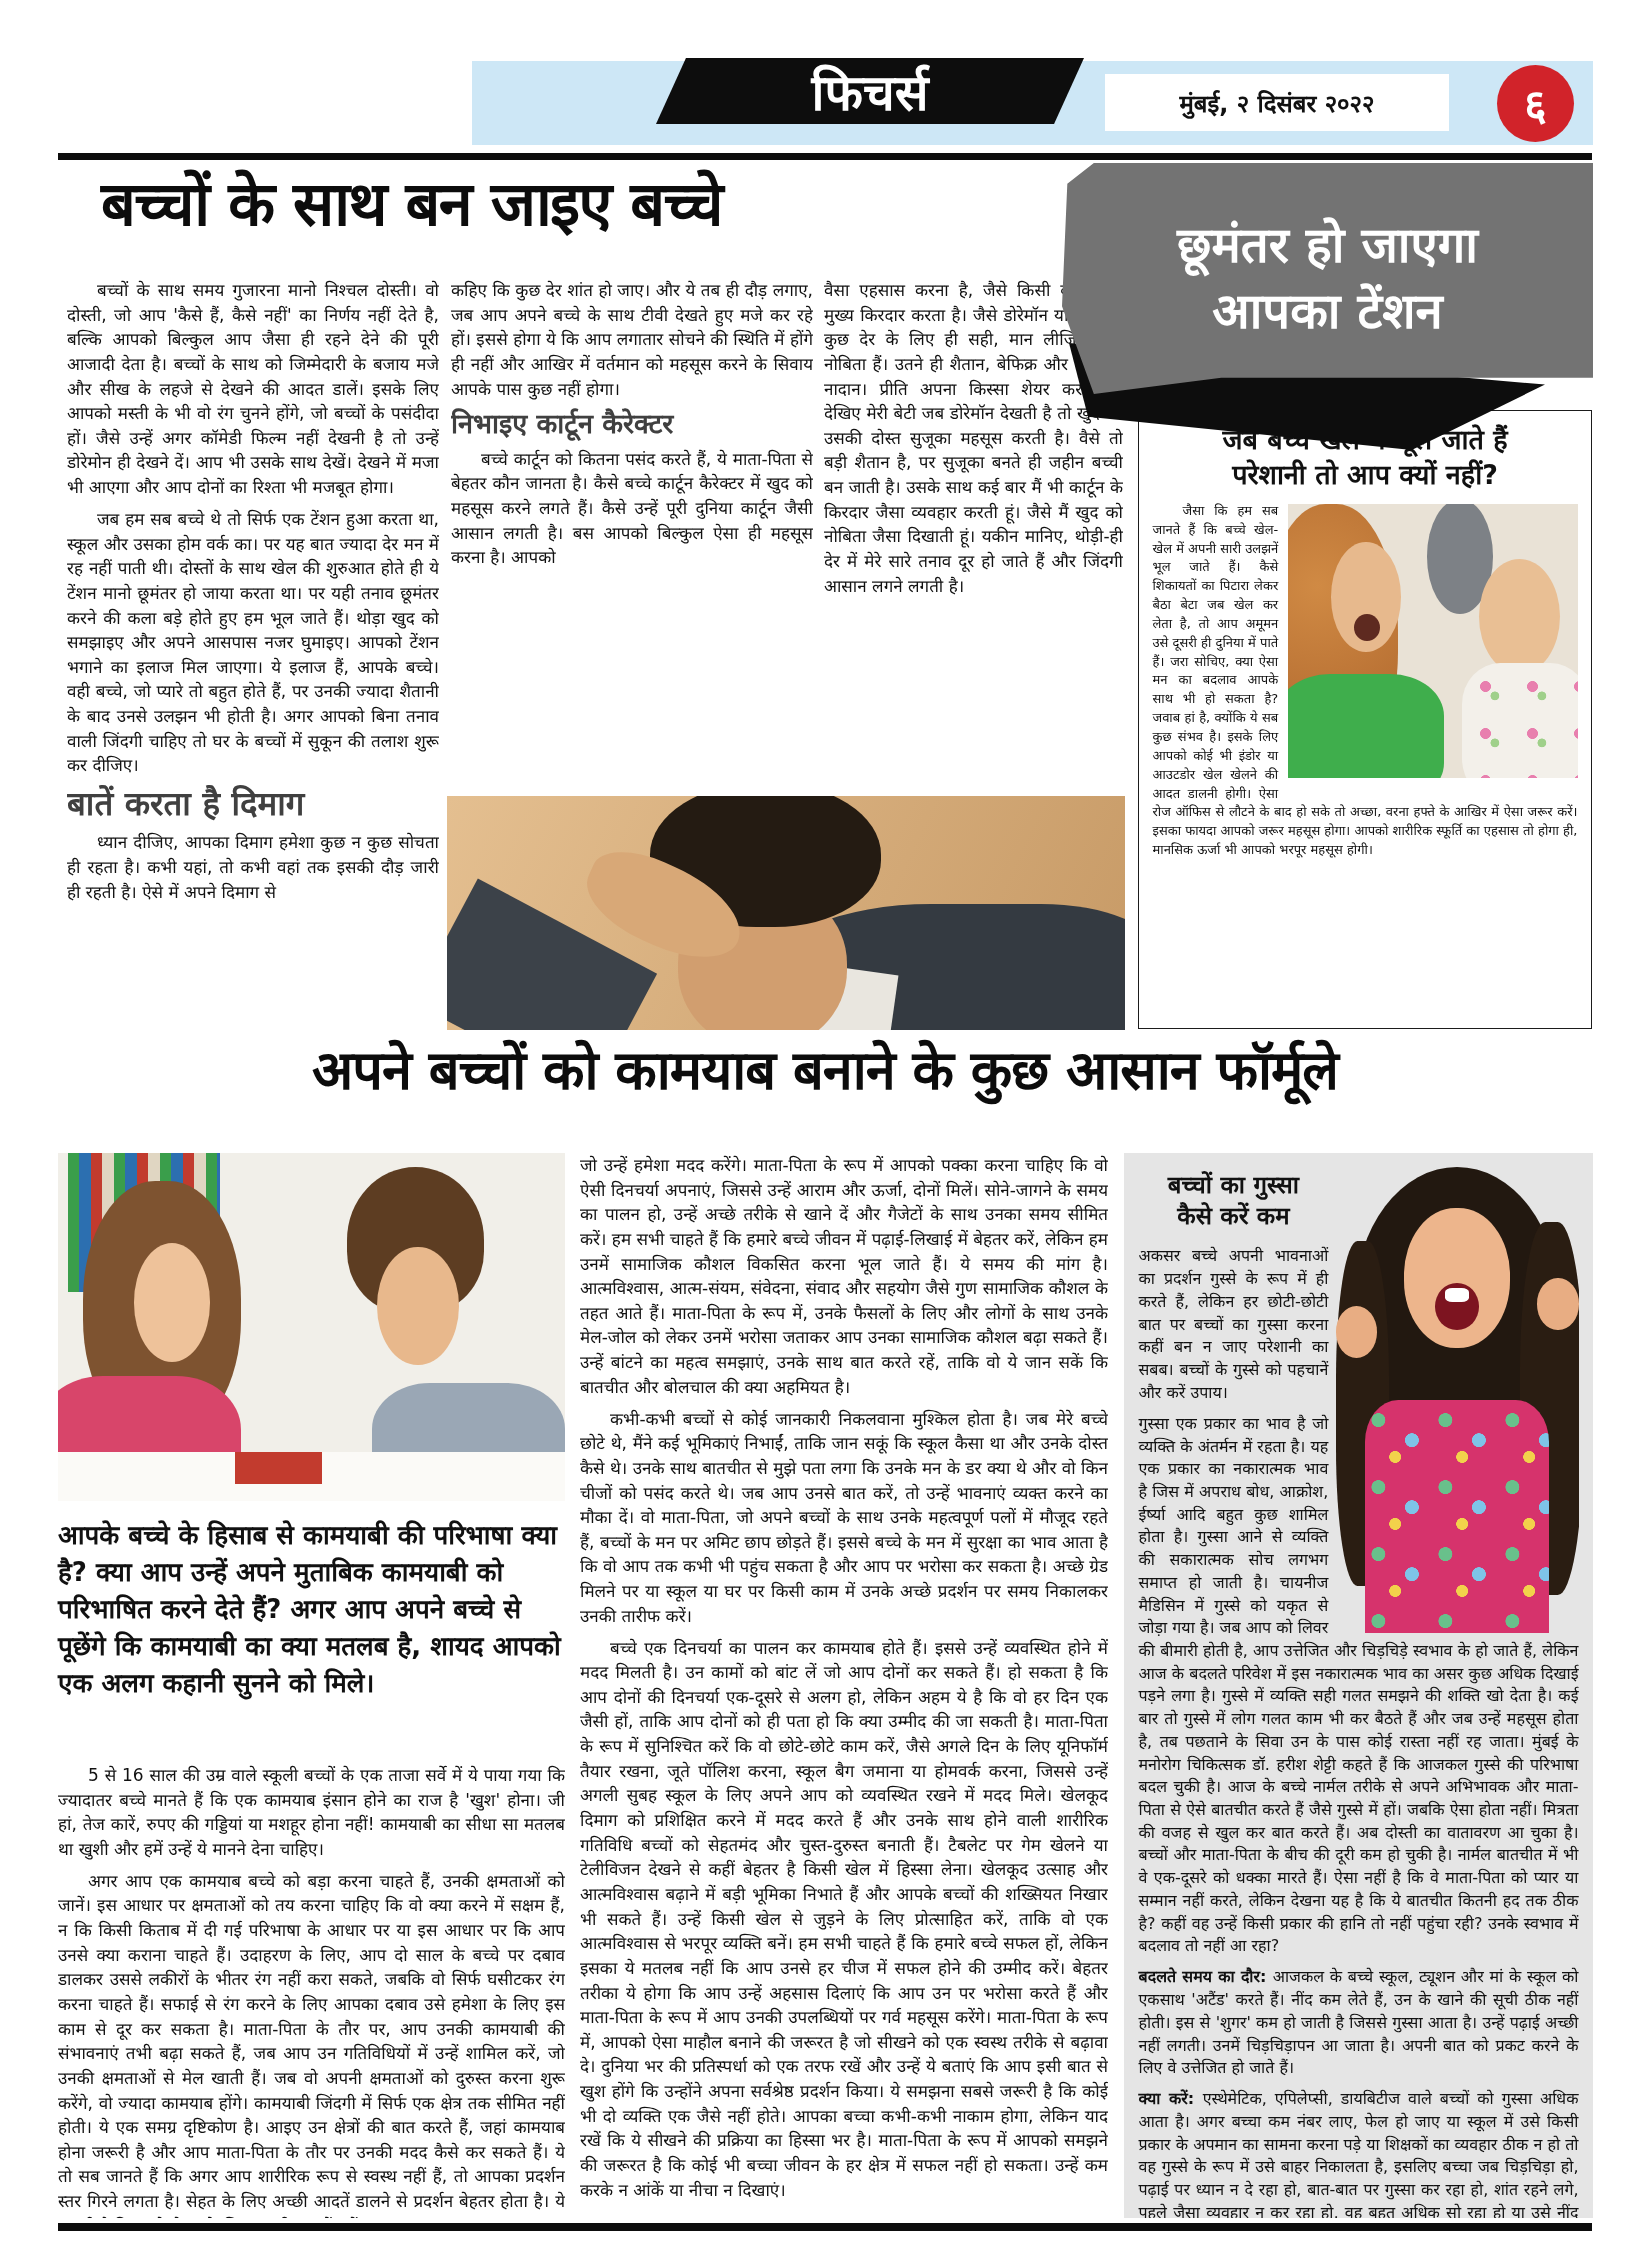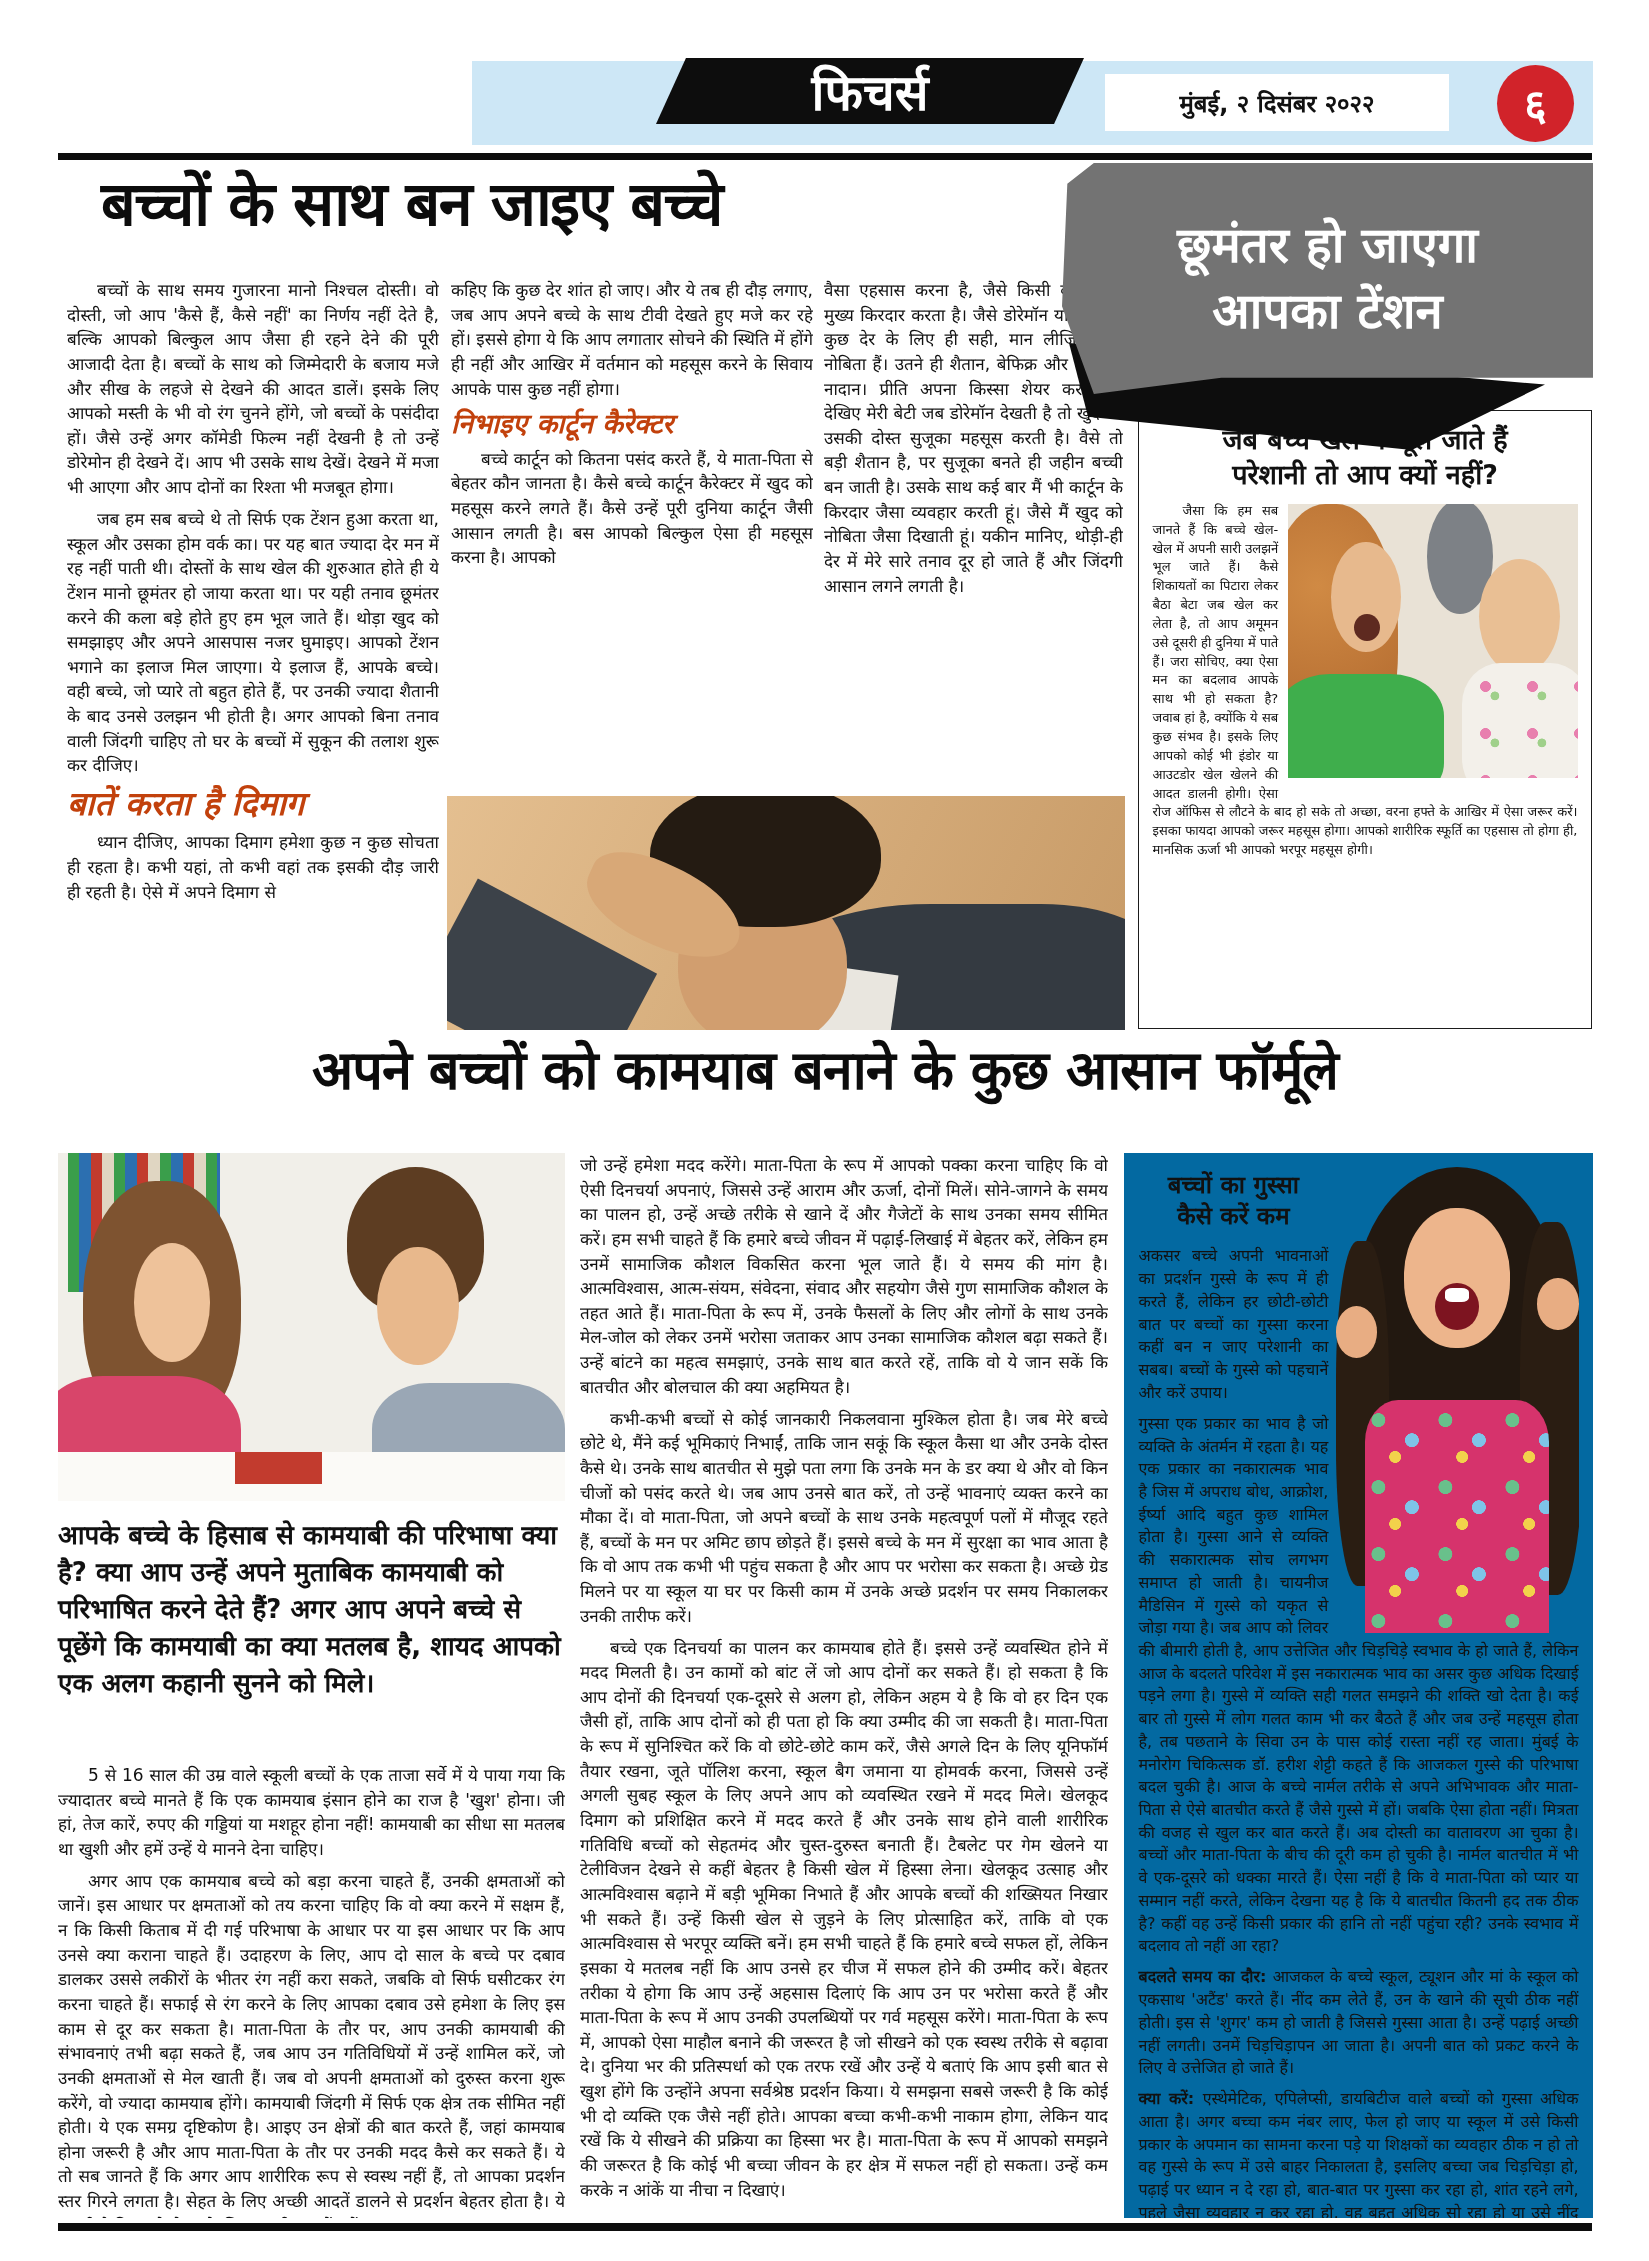--- a/index.html
+++ b/index.html
@@ -25,21 +25,21 @@
                letter-spacing:-1.6px;color:#0c0c0c;line-height:1.15;margin-left:12px;}
   .tension-shadow{left:1069px;top:331px;width:476px;height:119px;background:#0d0d0d;
                   clip-path:polygon(0 10%,100% 45%,72% 100%,4% 72%);z-index:3;}
   .tension{left:1062px;top:163px;width:531px;height:231px;background:#737373;z-index:4;
            clip-path:polygon(6% 0,100% 0,100% 93%,30% 93%,6% 100%,0 62%,1% 9%);
            display:flex;flex-direction:column;align-items:center;justify-content:center;gap:4.1px;}
   .tension div{color:#fff;font-weight:bold;font-size:49px;line-height:1.25;}
   .col{position:absolute;overflow:hidden;}
   .col p{margin:0 0 7.2px 0;font-size:17px;line-height:1.45;text-align:justify;}
   .indent{text-indent:30px;}
-  .sec-head{font-weight:bold;color:#c2410c;margin:5.2px 0 7.2px 0;line-height:1.15;font-style:italic;}
+  .sec-head{font-weight:bold;color:#404040;margin:5.2px 0 7.2px 0;line-height:1.15;}
   .s1-col1{left:67px;top:278px;width:372px;height:751px;}
   .s1-col2{left:451px;top:278px;width:362px;height:515px;}
   .s1-col3{left:824px;top:278px;width:299px;height:515px;}
   .mind-head{font-size:33px;}
   .cartoon-head{font-size:27px;}
   
   .panel{left:1138px;top:410px;width:454px;height:619px;border:1.6px solid #1b1b1b;background:#fff;
          box-sizing:border-box;padding:11.4px 13.5px;z-index:2;}
   .panel-heading{font-size:27px;font-weight:bold;text-align:center;line-height:1.3;margin-bottom:9.3px;}
   .panel p{margin:0;font-size:13px;line-height:1.45;text-align:justify;}
@@ -87,21 +87,21 @@
            background-size:67px 67px;border-radius:18% 18% 0 0;}
   .g-fist-l{left:0;top:30%;width:17%;height:11%;background:#e8ad83;border-radius:50%;}
   .g-fist-r{right:0;top:24%;width:17%;height:11%;background:#e8ad83;border-radius:50%;}
   
   .s2-headline{left:58px;top:1039px;width:1534px;text-align:center;font-size:54px;font-weight:bold;
                letter-spacing:-1px;color:#0c0c0c;line-height:1.2;}
   .s2-intro{left:58px;top:1517px;width:507px;font-size:26px;font-weight:bold;line-height:1.42;text-align:left;}
   .s2-col1{left:58px;top:1763px;width:507px;height:455px;}
   .s2-col2{left:580px;top:1153px;width:528px;height:1067px;}
   
-  .sidebar{left:1124px;top:1153px;width:469px;height:1065px;background:#0369a1;
+  .sidebar{left:1124px;top:1153px;width:469px;height:1065px;background:#e5e5e5;
            box-sizing:border-box;padding:13.5px 14.5px;overflow:hidden;}
   .sb-heading{font-size:24px;font-weight:bold;text-align:center;line-height:1.3;margin:3.1px 0 13.5px 0;}
   .sidebar p{margin:0 0 8.3px 0;font-size:16px;line-height:1.42;text-align:justify;}
   .bottom-rule{left:58px;top:2223px;width:1534px;height:8.3px;background:#0d0d0d;}
 </style>
 </head>
 <body>
 
 <div class="page">
 

